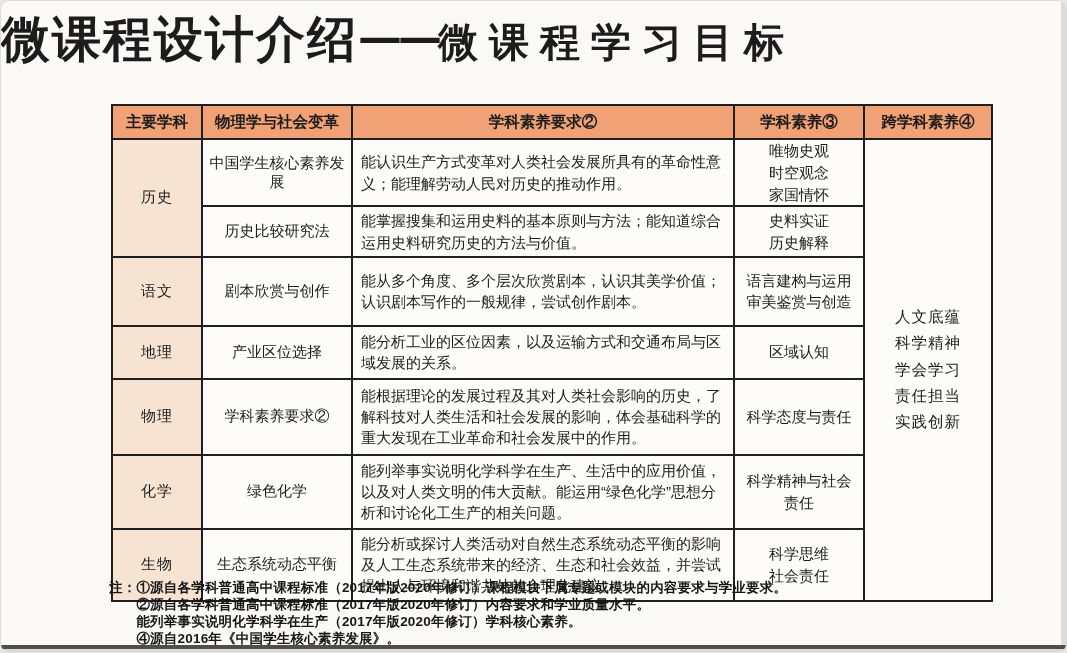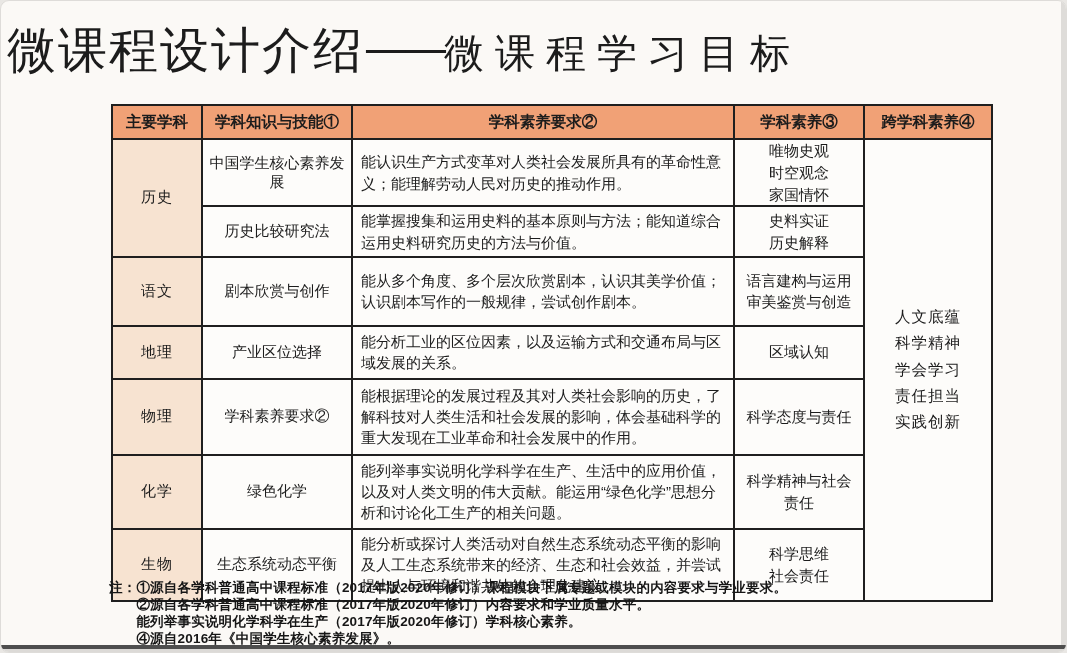--- a/index.html
+++ b/index.html
@@ -12,22 +12,22 @@
     border-radius:9px;
     overflow:hidden;
     font-family:"Liberation Sans", sans-serif;
     color:#1c1c1c;
   }
   .edge-right { position:absolute; top:0; right:0; width:5px; height:100%; background:#dedcd9; }
   .edge-bottom-dark { position:absolute; left:0; right:0; bottom:3px; height:4px; background:#4e4e4e; }
   .edge-bottom-light { position:absolute; left:0; right:0; bottom:0; height:3px; background:#dcdad7; }
 
   .title {
-    position:absolute; left:6px; top:6px; white-space:nowrap;
-    font-family:"DejaVu Serif", serif; font-weight:normal;margin-top:11px;
+    position:absolute; left:0; top:6px; white-space:nowrap;
+    font-family:"DejaVu Serif", serif; font-weight:bold;
   }
   .title-main { font-size:49px; letter-spacing:2px; }
   .title-dash { font-size:44px; letter-spacing:-4px; position:relative; top:-4px; }
   .title-sub  { font-size:40px; letter-spacing:11px; font-family:"DejaVu Serif", serif; }
 
   .table-wrap { position:absolute; left:110px; top:103px; }
   table.goals {
     border-collapse:collapse; table-layout:fixed; width:880px;
     background:#fdfcfa;
   }
@@ -73,21 +73,21 @@
       <colgroup>
         <col style="width:90px">
           <col style="width:150px">
           <col style="width:382px">
           <col style="width:130px">
           <col style="width:128px">
       </colgroup>
       <thead>
         <tr>
           <th class="hdr">主要学科</th>
-          <th class="hdr">学科知识与技能①</th>
+          <th class="hdr">物理学与社会变革</th>
           <th class="hdr">学科素养要求②</th>
           <th class="hdr">学科素养③</th>
           <th class="hdr">跨学科素养④</th>
         </tr>
       </thead>
       <tbody>
         <tr class="h1">
           <td class="subject" rowspan="2">历史</td>
           <td class="topic">中国学生核心素养发展</td>
           <td class="req">能认识生产方式变革对人类社会发展所具有的革命性意义；能理解劳动人民对历史的推动作用。</td>

